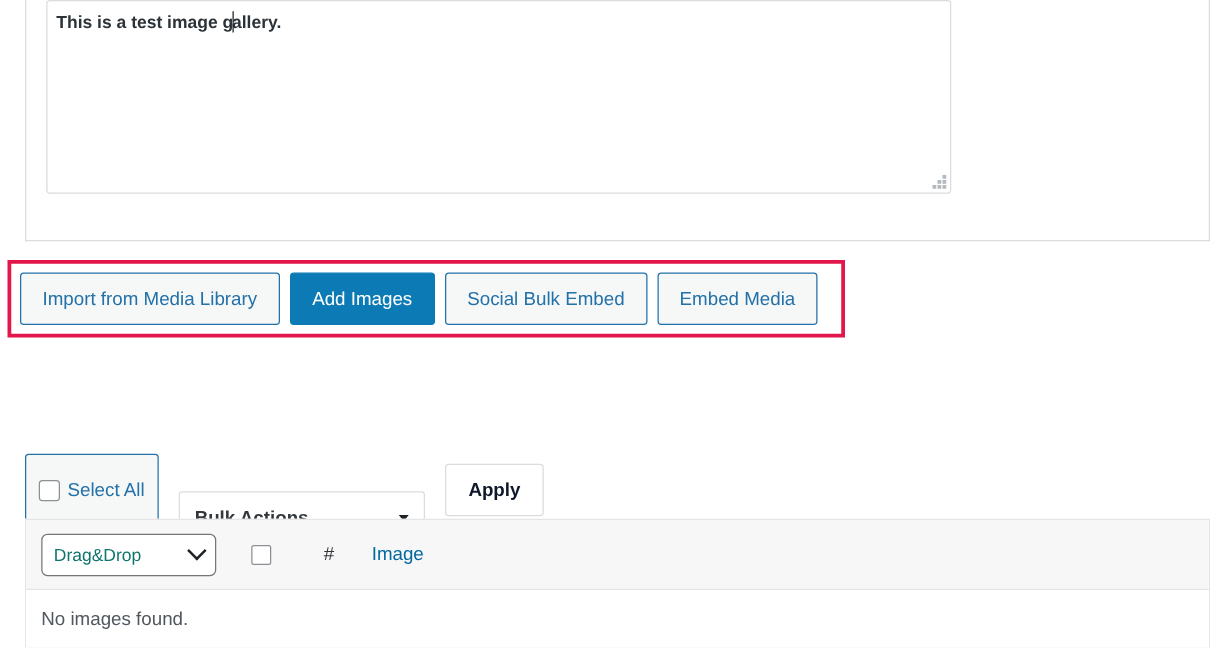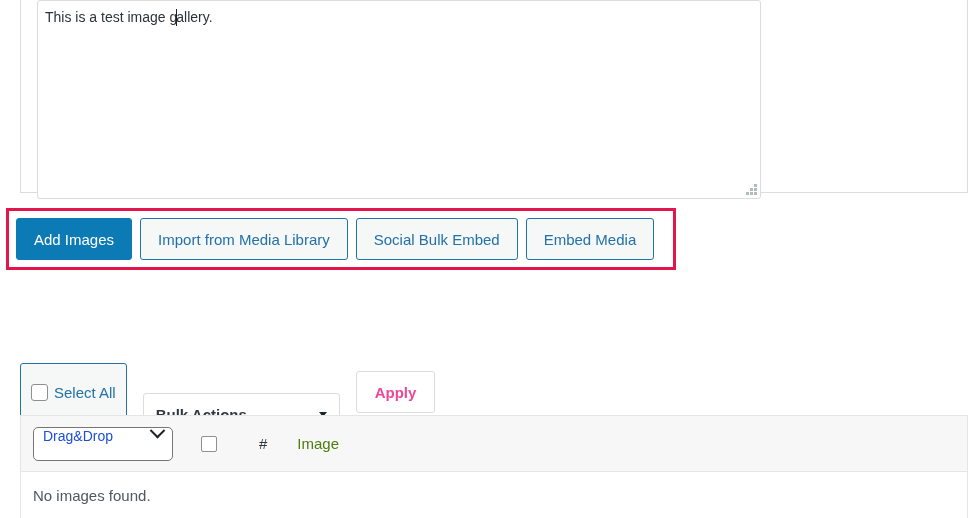--- a/index.html
+++ b/index.html
@@ -29,26 +29,27 @@
     border: 1px solid #dcdcde;
     border-top: none;
     background: #ffffff;
   }
 
   .desc-field {
     position: absolute;
     left: 16px;
     top: 60px;
     width: 724px;
-    height: 199px;
+    height: 155px;
     box-sizing: border-box;
     border: 1px solid #dcdcde;
     border-radius: 3px;
     background: #ffffff;
     box-shadow: 0 0 0 transparent;
+    font-weight: bold;
   }
   .desc-text {
     position: absolute;
     left: 7px;
     top: 7px;
     right: 10px;
     font-family: "Liberation Sans", sans-serif;
     font-size: 14px;
     line-height: 19px;
     color: #2c3338;
@@ -195,21 +196,21 @@
   }
   .apply-btn {
     box-sizing: border-box;
     height: 42px;
     padding: 0 18px;
     display: inline-flex;
     align-items: center;
     background: #ffffff;
     border: 1px solid #dcdcde;
     border-radius: 3px;
-    color: #ec4899;
+    color: #0f172a;
     font-size: 15px;
     font-weight: bold;
     cursor: pointer;
     user-select: none;
   }
 
   
   .table {
     position: absolute;
     left: 20px;
@@ -228,26 +229,26 @@
     display: flex;
     align-items: center;
     padding: 0 0 0 12px;
   }
   .dnd-select {
     box-sizing: border-box;
     width: 140px;
     height: 34px;
     padding: 0 9px;
     display: inline-flex;
-    align-items: flex-start;
+    align-items: center;
     justify-content: space-between;
     background: #ffffff;
     border: 1px solid #767676;
     border-radius: 5px;
-    color: #1d4ed8;
+    color: #0f766e;
     font-size: 14px;
     cursor: pointer;
     user-select: none;
   }
   .chevron {
     width: 9px;
     height: 9px;
     border-right: 2px solid #1d2327;
     border-bottom: 2px solid #1d2327;
     transform: rotate(45deg) translate(-2px, -2px);
@@ -255,21 +256,21 @@
   }
   .th-cb { margin-left: 28px; }
   .th-num {
     margin-left: 42px;
     font-size: 15px;
     color: #32373c;
   }
   .th-image {
     margin-left: 30px;
     font-size: 15px;
-    color: #4d7c0f;
+    color: #0369a1;
   }
   .tbody {
     box-sizing: border-box;
     height: 47px;
     background: #ffffff;
     display: flex;
     align-items: center;
     padding-left: 12px;
     border-bottom: 1px solid #e5e5e5;
     text-align: right;
@@ -292,22 +293,22 @@
       <i class="g4"></i>
         <i class="g5"></i>
         <i class="g6"></i>
     </div>
   </div>
 </div>
 
 <div class="highlight-box"></div>
 
 <div class="media-buttons">
+  <div class="btn btn-secondary">Import from Media Library</div>
   <div class="btn btn-primary">Add Images</div>
-  <div class="btn btn-secondary">Import from Media Library</div>
   <div class="btn btn-secondary">Social Bulk Embed</div>
   <div class="btn btn-secondary">Embed Media</div>
 </div>
 
 <div class="toolbar">
   <div class="select-all-btn">
     <span class="cb"></span>
     <span>Select All</span>
   </div>
 

